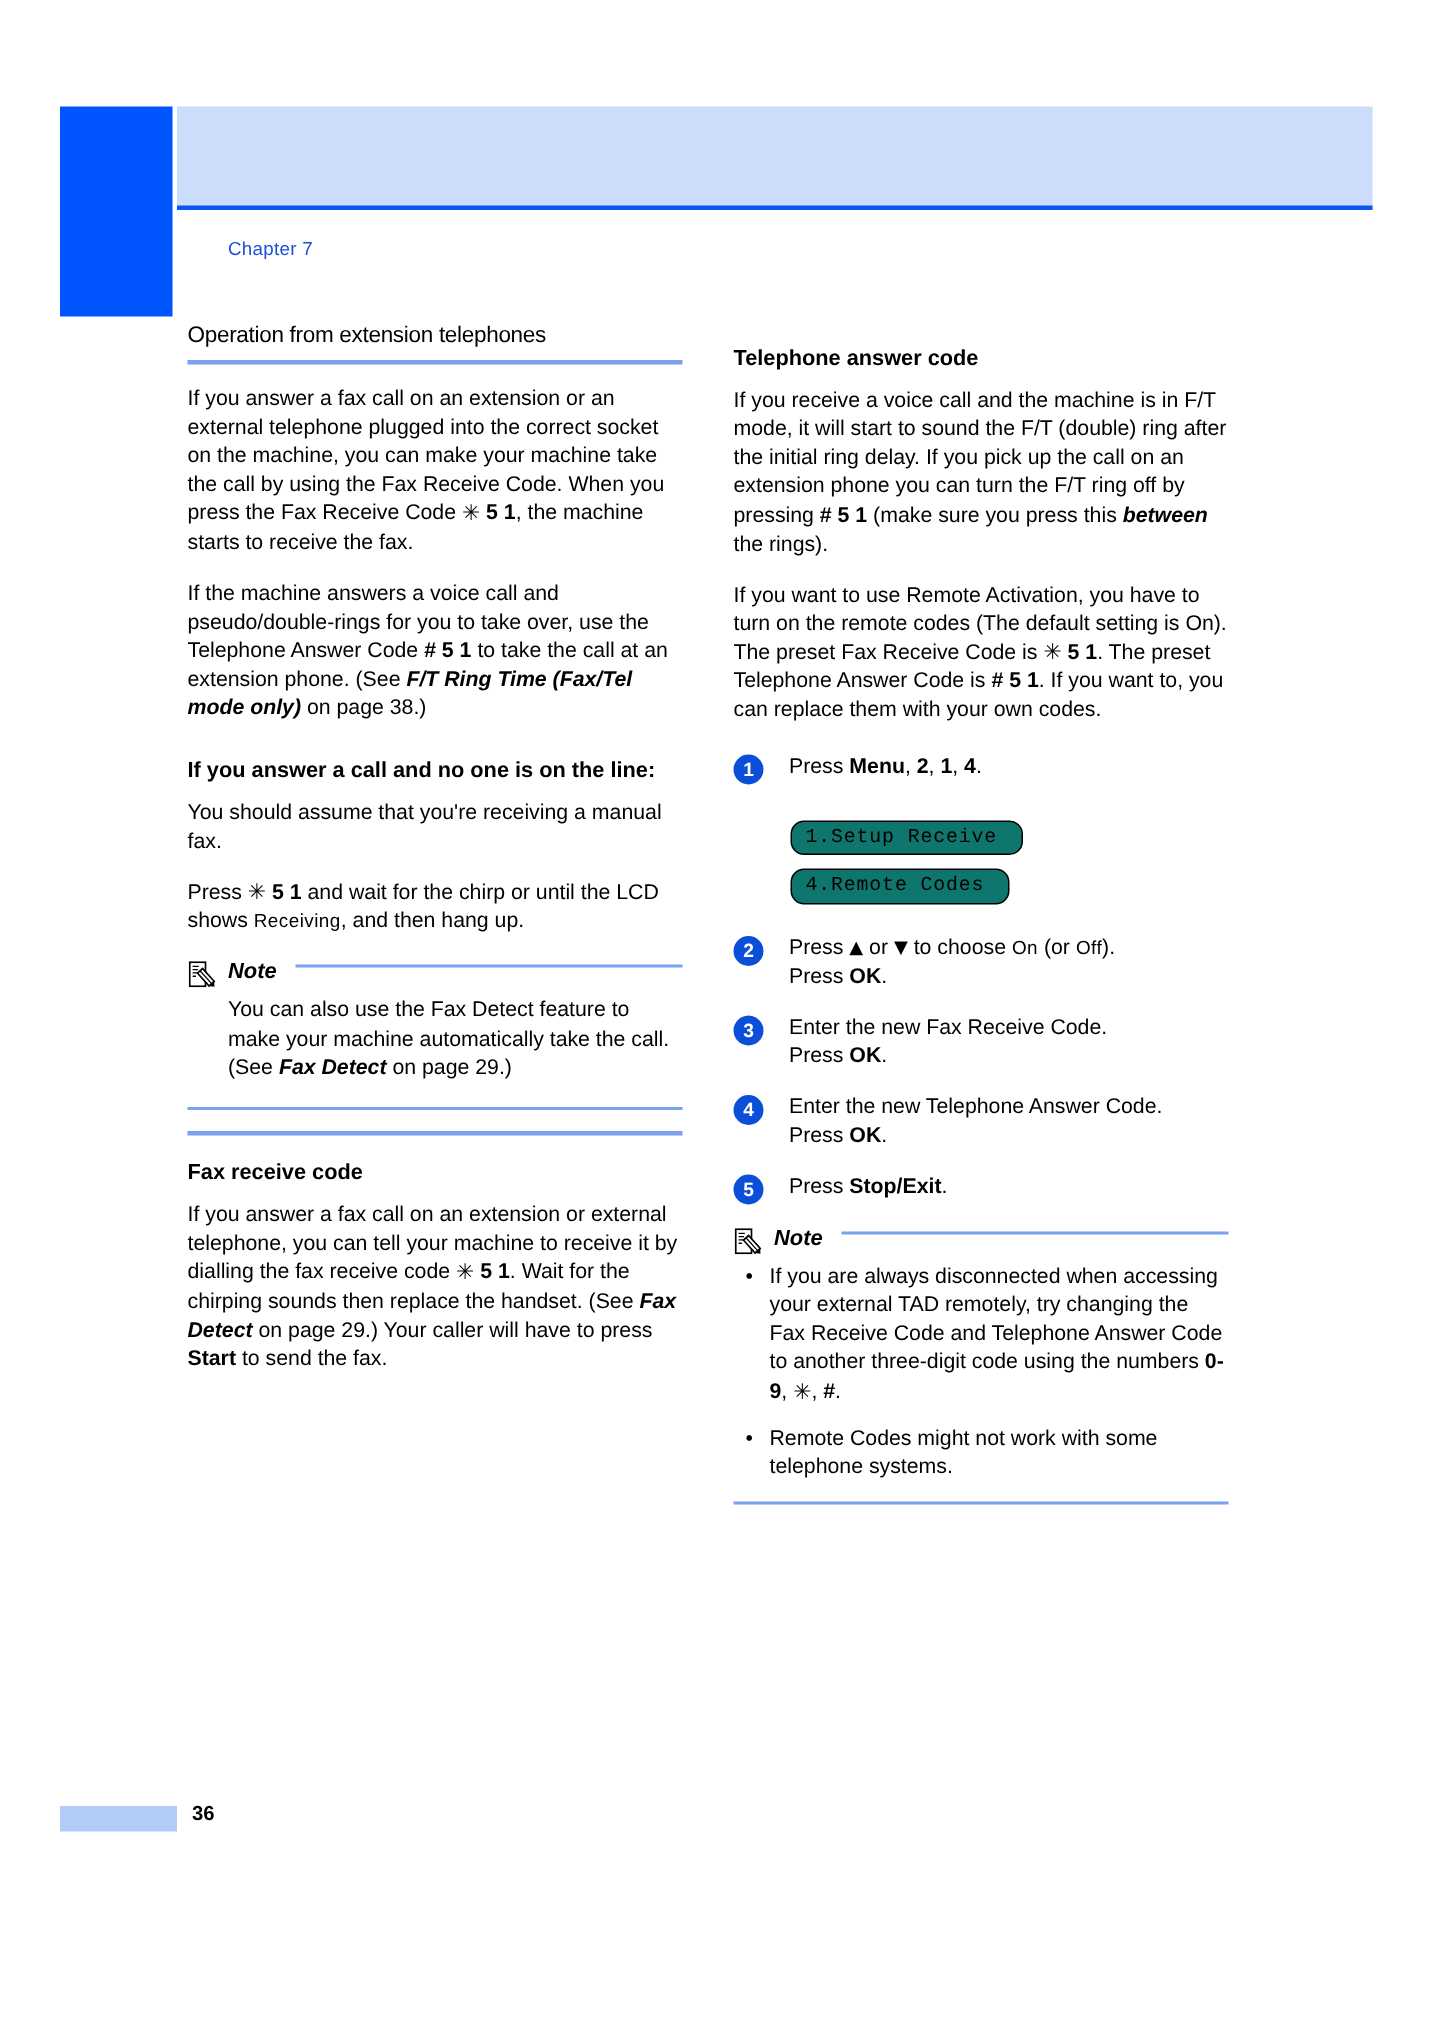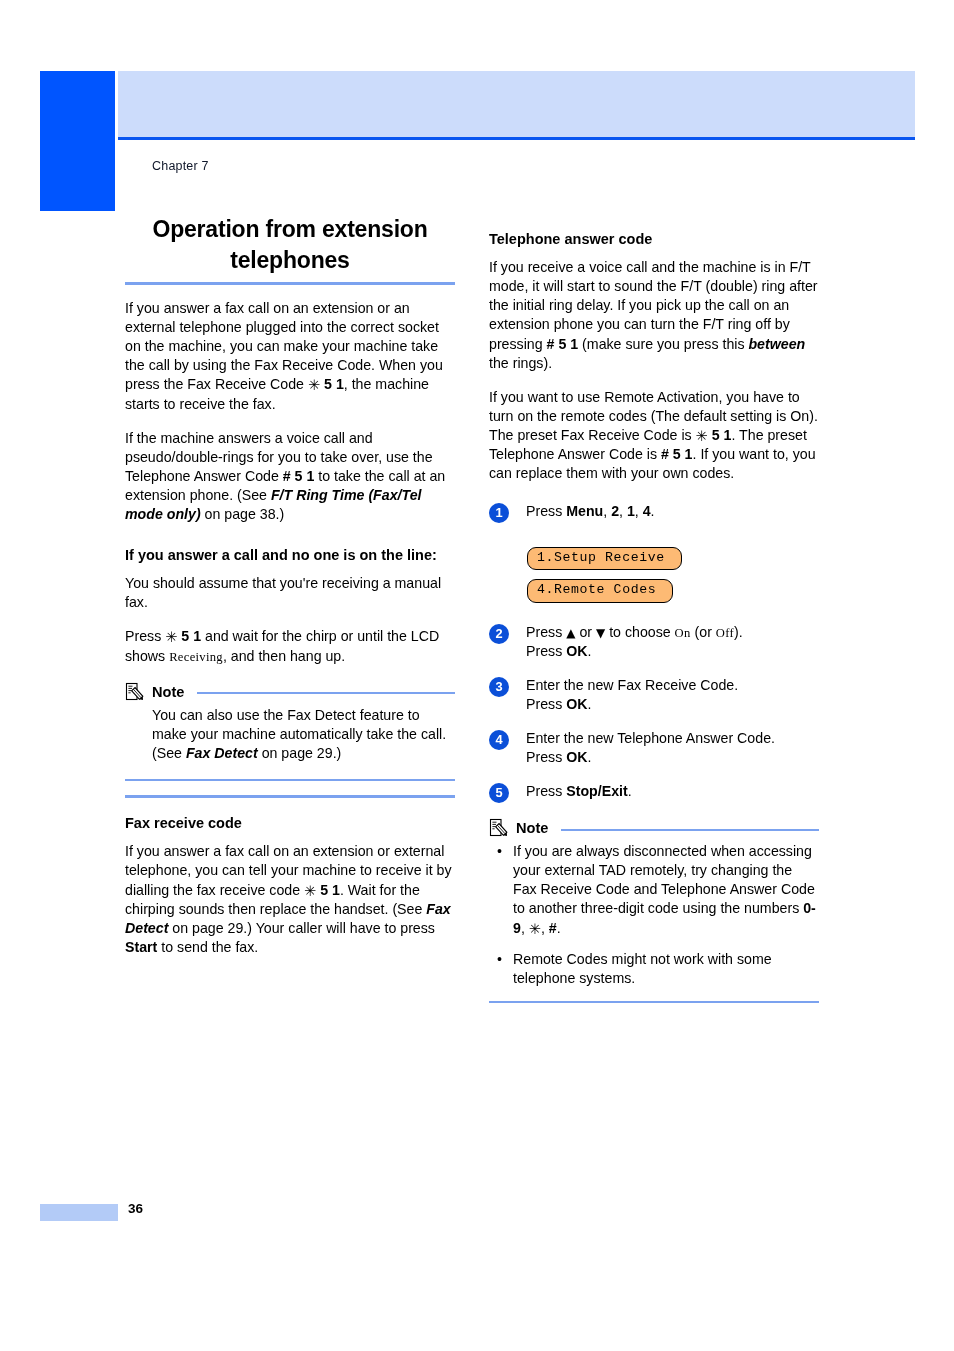--- a/index.html
+++ b/index.html
@@ -32,41 +32,40 @@
     width: 797px;
     height: 66px;
     background: #ccdcfb;
     border-bottom: 3px solid #0a56f0;
   }
   .chapter-label {
     position: absolute;
     left: 152px;
     top: 159px;
     font-size: 12.5px;
-    color: #0f172a;
+    color: #1d4ed8;
     letter-spacing: 0.2px;
   }
 
   
   .col {
     position: absolute;
     top: 214px;
     width: 330px;
   }
   .col-left  { left: 125px; }
   .col-right { left: 489px; }
 
   
   h1.section-title {
-    font-size: 23px;
-    font-weight: bold;
+    font-size: 15px;
+    font-weight: normal;
     line-height: 1.34;
     margin: 0 0 6px 0;
     letter-spacing: -0.2px;
-    text-align: center;
   }
   .rule-heavy {
     height: 3px;
     background: #7ba2ef;
     margin: 0 0 14px 0;
   }
   h2.sub-title {
     font-size: 14.5px;
     font-weight: bold;
     line-height: 1.32;
@@ -79,42 +78,43 @@
     line-height: 1.345;
     margin: 0 0 15px 0;
     text-align: left;
   }
   p.body:last-child { margin-bottom: 0; }
 
   b, strong { font-weight: bold; }
   i, em { font-style: italic; font-weight: bold; }
 
   .lcdfont {
-    font-family: Liberation Serif, serif;
+    font-family: Liberation Sans, sans-serif;
     font-size: 12.6px;
     letter-spacing: 0.3px;
     text-align: right;
   }
   .star {
     font-family: "DejaVu Sans", sans-serif;
     font-size: 14.5px;
     font-weight: normal;
     display: inline-block;
     transform: translateY(0.5px);
   }
 
   
   .note {
     margin: 16px 0 14px 0;
   }
   .note-head {
     display: flex;
-    align-items: center;
+    align-items: flex-start;
     gap: 7px;
     margin-bottom: 4px;
+    font-style: italic;
   }
   .note-icon {
     width: 20px;
     height: 20px;
     flex: 0 0 auto;
     display: block;
   }
   .note-title {
     font-size: 14.6px;
     font-weight: bold;
@@ -159,21 +159,21 @@
   .lcd {
     display: inline-block;
     border: 1.3px solid #000000;
     border-radius: 9px;
     padding: 2px 16px 3px 9px;
     margin: 9px 0 0 38px;
     font-family: "Liberation Mono", "DejaVu Sans Mono", monospace;
     font-size: 13.2px;
     letter-spacing: 0.6px;
     line-height: 1.25;
-    background: #fdba74;
+    background: #0f766e;
     white-space: pre;
   }
 
   
   .steps { margin-top: 18px; }
   .step {
     display: flex;
     align-items: flex-start;
     margin-bottom: 15px;
   }

